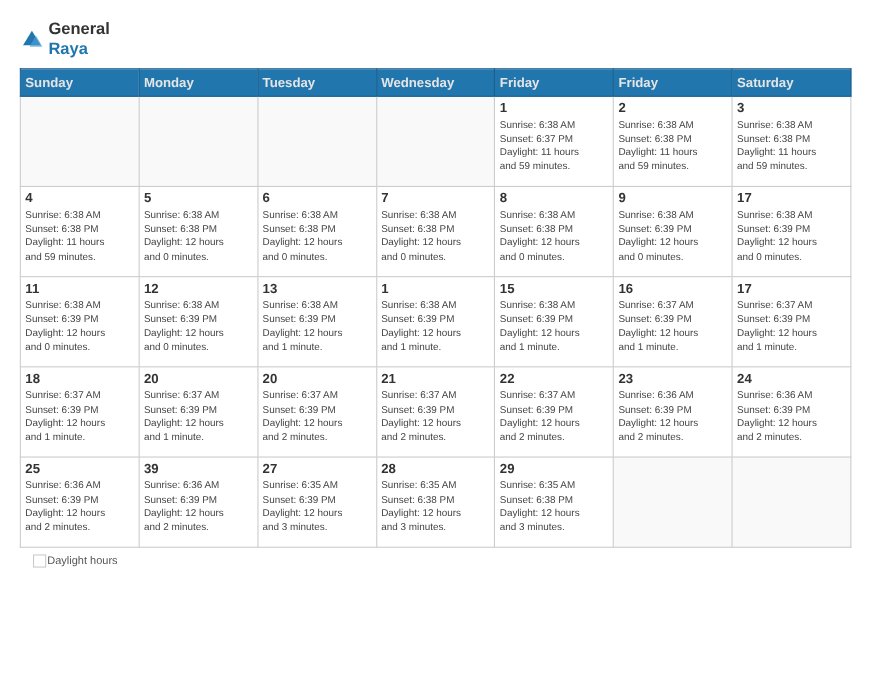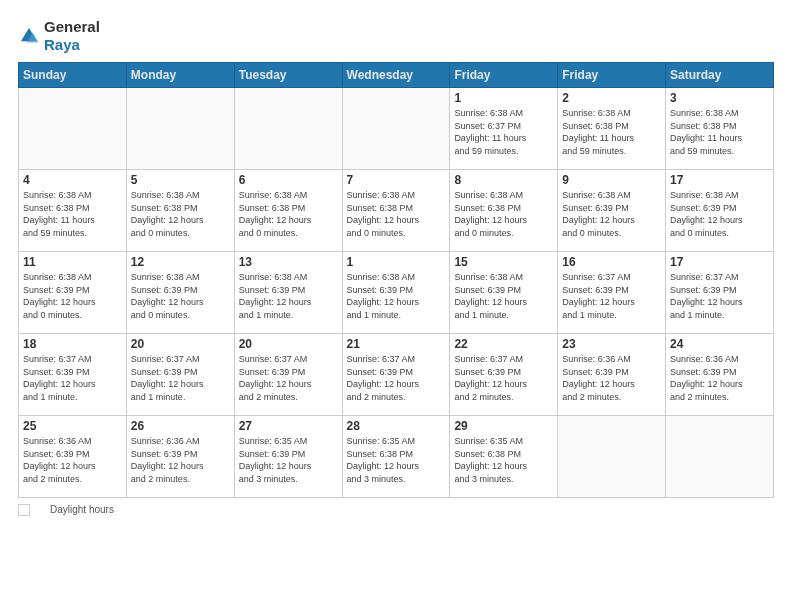--- a/index.html
+++ b/index.html
@@ -92,22 +92,23 @@
     .day-info {
       font-size: 9px;
       color: #444;
       line-height: 1.4;
     }
     .footer {
       margin-top: 6px;
       font-size: 10px;
       color: #555;
       display: flex;
-      align-items: flex-start;
-      gap: 20px;
+      align-items: center;
+      gap: 1px;
+      margin-left: 12px;
     }
     .footer-box {
       width: 12px;
       height: 12px;
       border: 1px solid #ccc;
       background: #fff;
       display: inline-block;
     }
   </style>
 </head>
@@ -247,21 +248,21 @@
             <span class="day-num">24</span>
             <div class="day-info">Sunrise: 6:36 AM<br>Sunset: 6:39 PM<br>Daylight: 12 hours<br>and 2 minutes.</div>
           </td>
         </tr>
         <tr>
           <td>
             <span class="day-num">25</span>
             <div class="day-info">Sunrise: 6:36 AM<br>Sunset: 6:39 PM<br>Daylight: 12 hours<br>and 2 minutes.</div>
           </td>
           <td>
-            <span class="day-num">26</span>
+            <span class="day-num">39</span>
             <div class="day-info">Sunrise: 6:36 AM<br>Sunset: 6:39 PM<br>Daylight: 12 hours<br>and 2 minutes.</div>
           </td>
           <td>
             <span class="day-num">27</span>
             <div class="day-info">Sunrise: 6:35 AM<br>Sunset: 6:39 PM<br>Daylight: 12 hours<br>and 3 minutes.</div>
           </td>
           <td>
             <span class="day-num">28</span>
             <div class="day-info">Sunrise: 6:35 AM<br>Sunset: 6:38 PM<br>Daylight: 12 hours<br>and 3 minutes.</div>
           </td>

